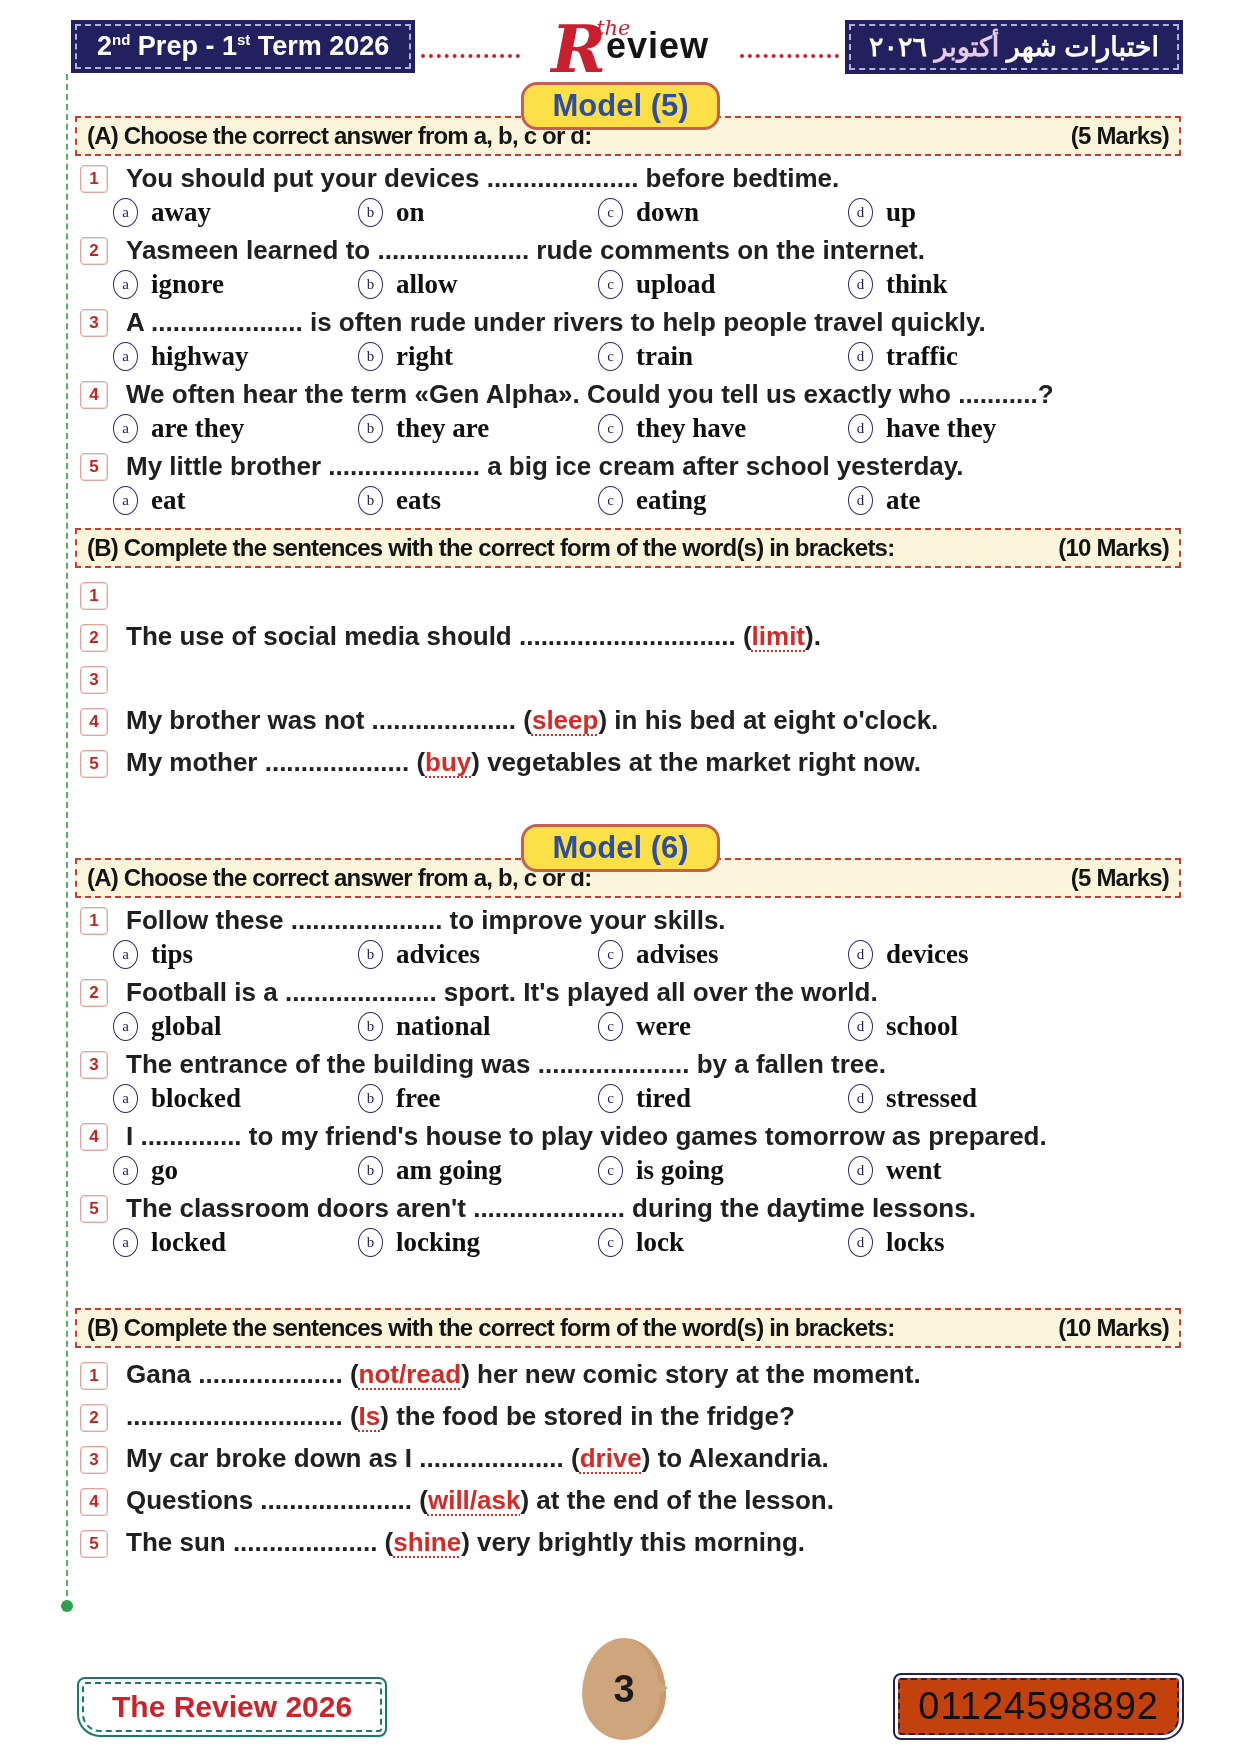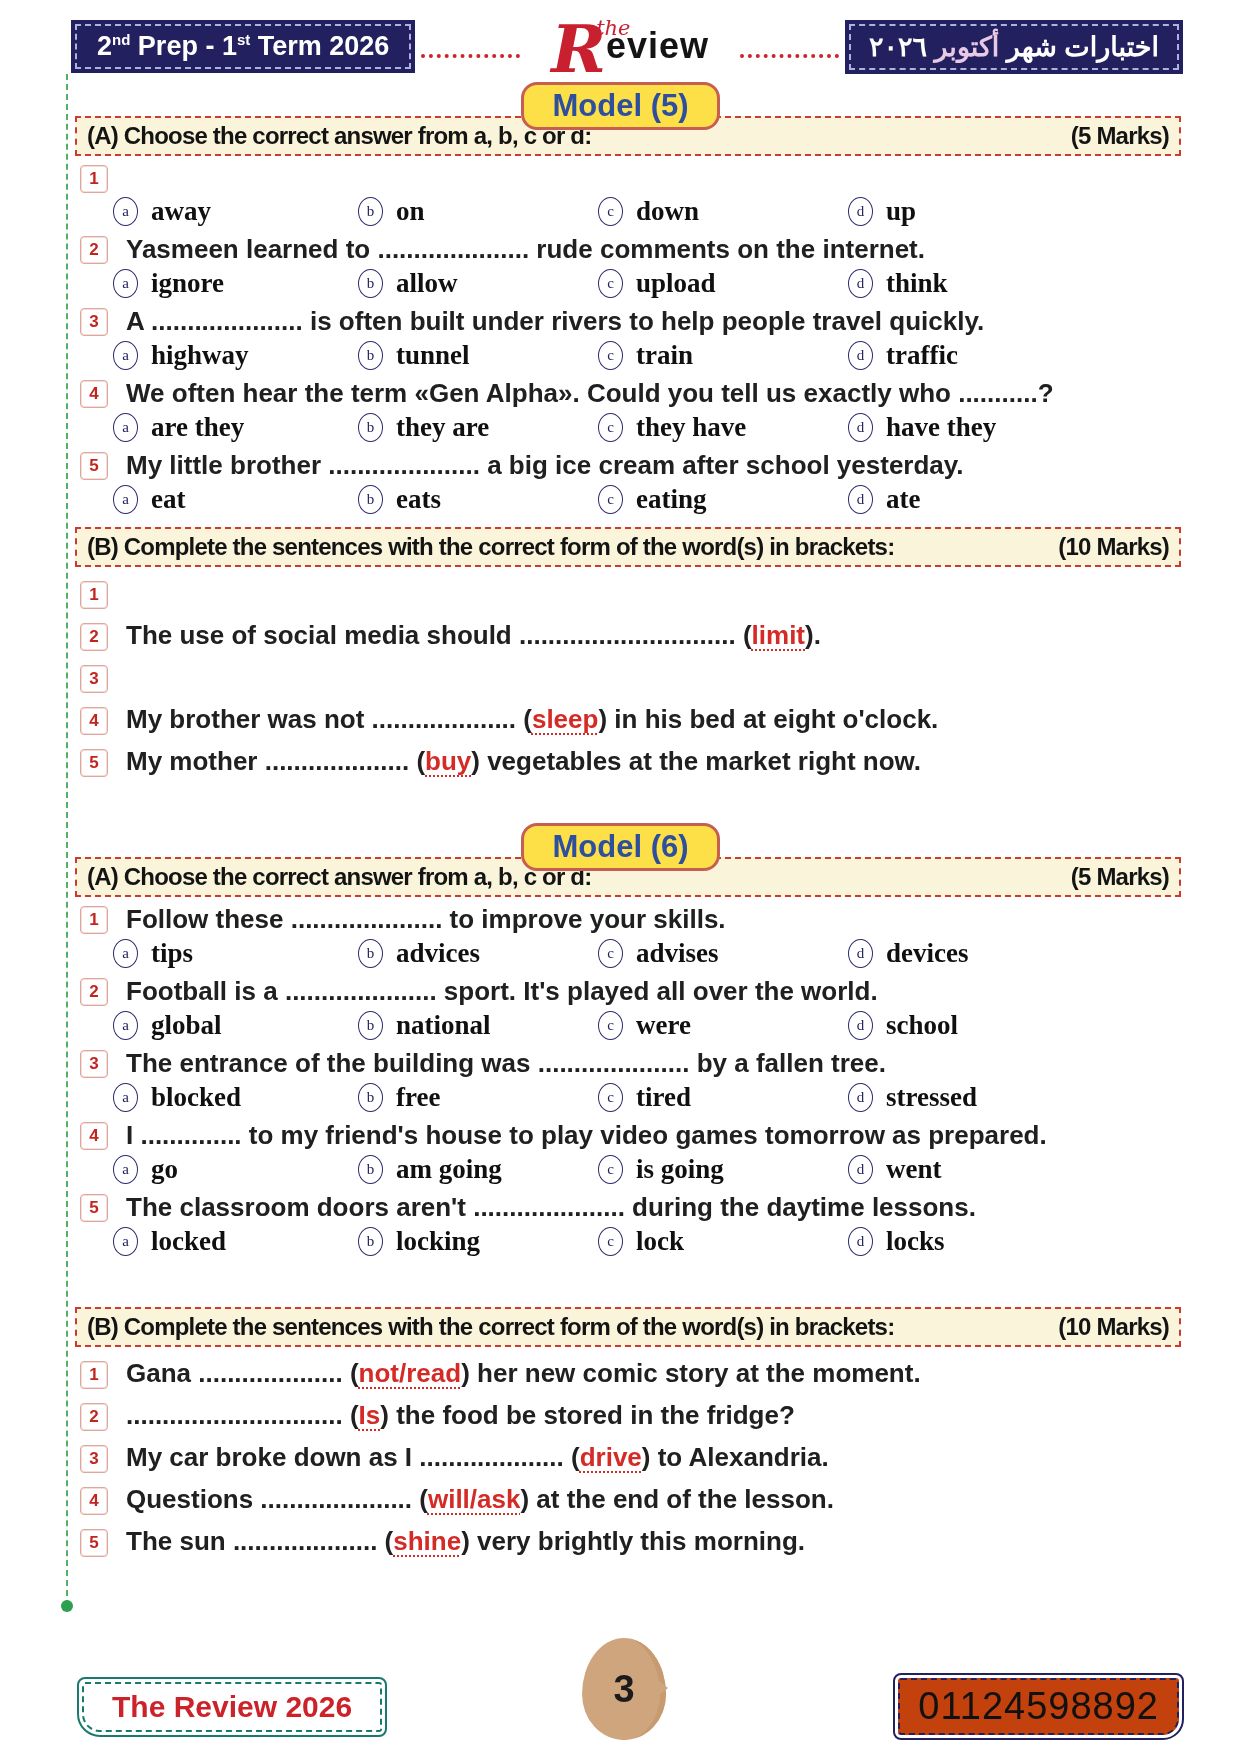--- a/index.html
+++ b/index.html
@@ -90,20 +90,21 @@
 
 <div class="content">
 
   <div class="sec-head">
     <span>(A) Choose the correct answer from a, b, c or d:</span>
     <span>(5 Marks)</span>
   </div>
 
   <div class="q">
     <span class="qnum">1</span>
+    <p class="qtext">You should put your devices ..................... before bedtime.</p>
   </div>
   <div class="opts">
     <div class="opt">
         <span class="circ">a</span>
         <span class="olbl">away</span>
       </div>
     <div class="opt">
         <span class="circ">b</span>
         <span class="olbl">on</span>
       </div>
@@ -135,30 +136,30 @@
         <span class="olbl">upload</span>
       </div>
     <div class="opt">
         <span class="circ">d</span>
         <span class="olbl">think</span>
       </div>
   </div>
 
   <div class="q">
     <span class="qnum">3</span>
-    <p class="qtext">A ..................... is often built under rivers to help people travel quickly.</p>
+    <p class="qtext">A ..................... is often rude under rivers to help people travel quickly.</p>
   </div>
   <div class="opts">
     <div class="opt">
         <span class="circ">a</span>
         <span class="olbl">highway</span>
       </div>
     <div class="opt">
         <span class="circ">b</span>
-        <span class="olbl">tunnel</span>
+        <span class="olbl">right</span>
       </div>
     <div class="opt">
         <span class="circ">c</span>
         <span class="olbl">train</span>
       </div>
     <div class="opt">
         <span class="circ">d</span>
         <span class="olbl">traffic</span>
       </div>
   </div>

